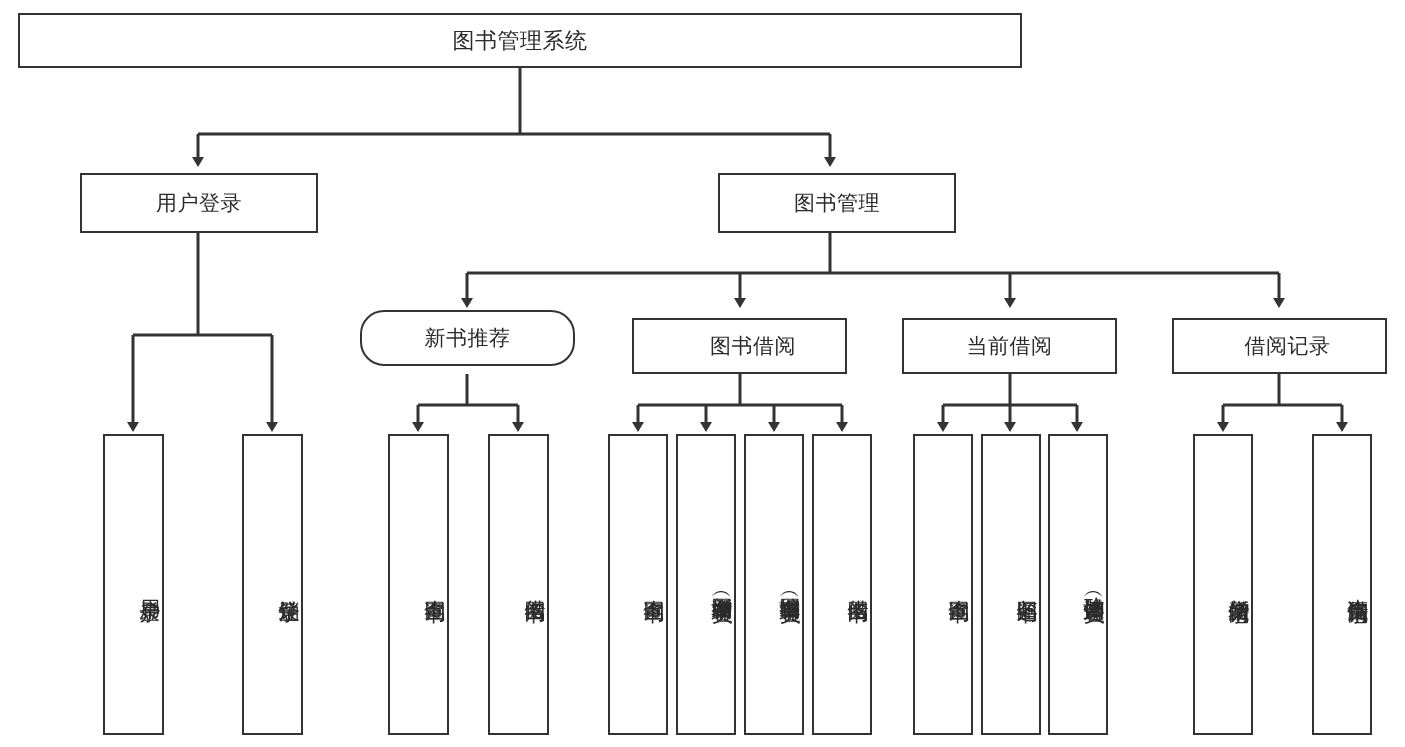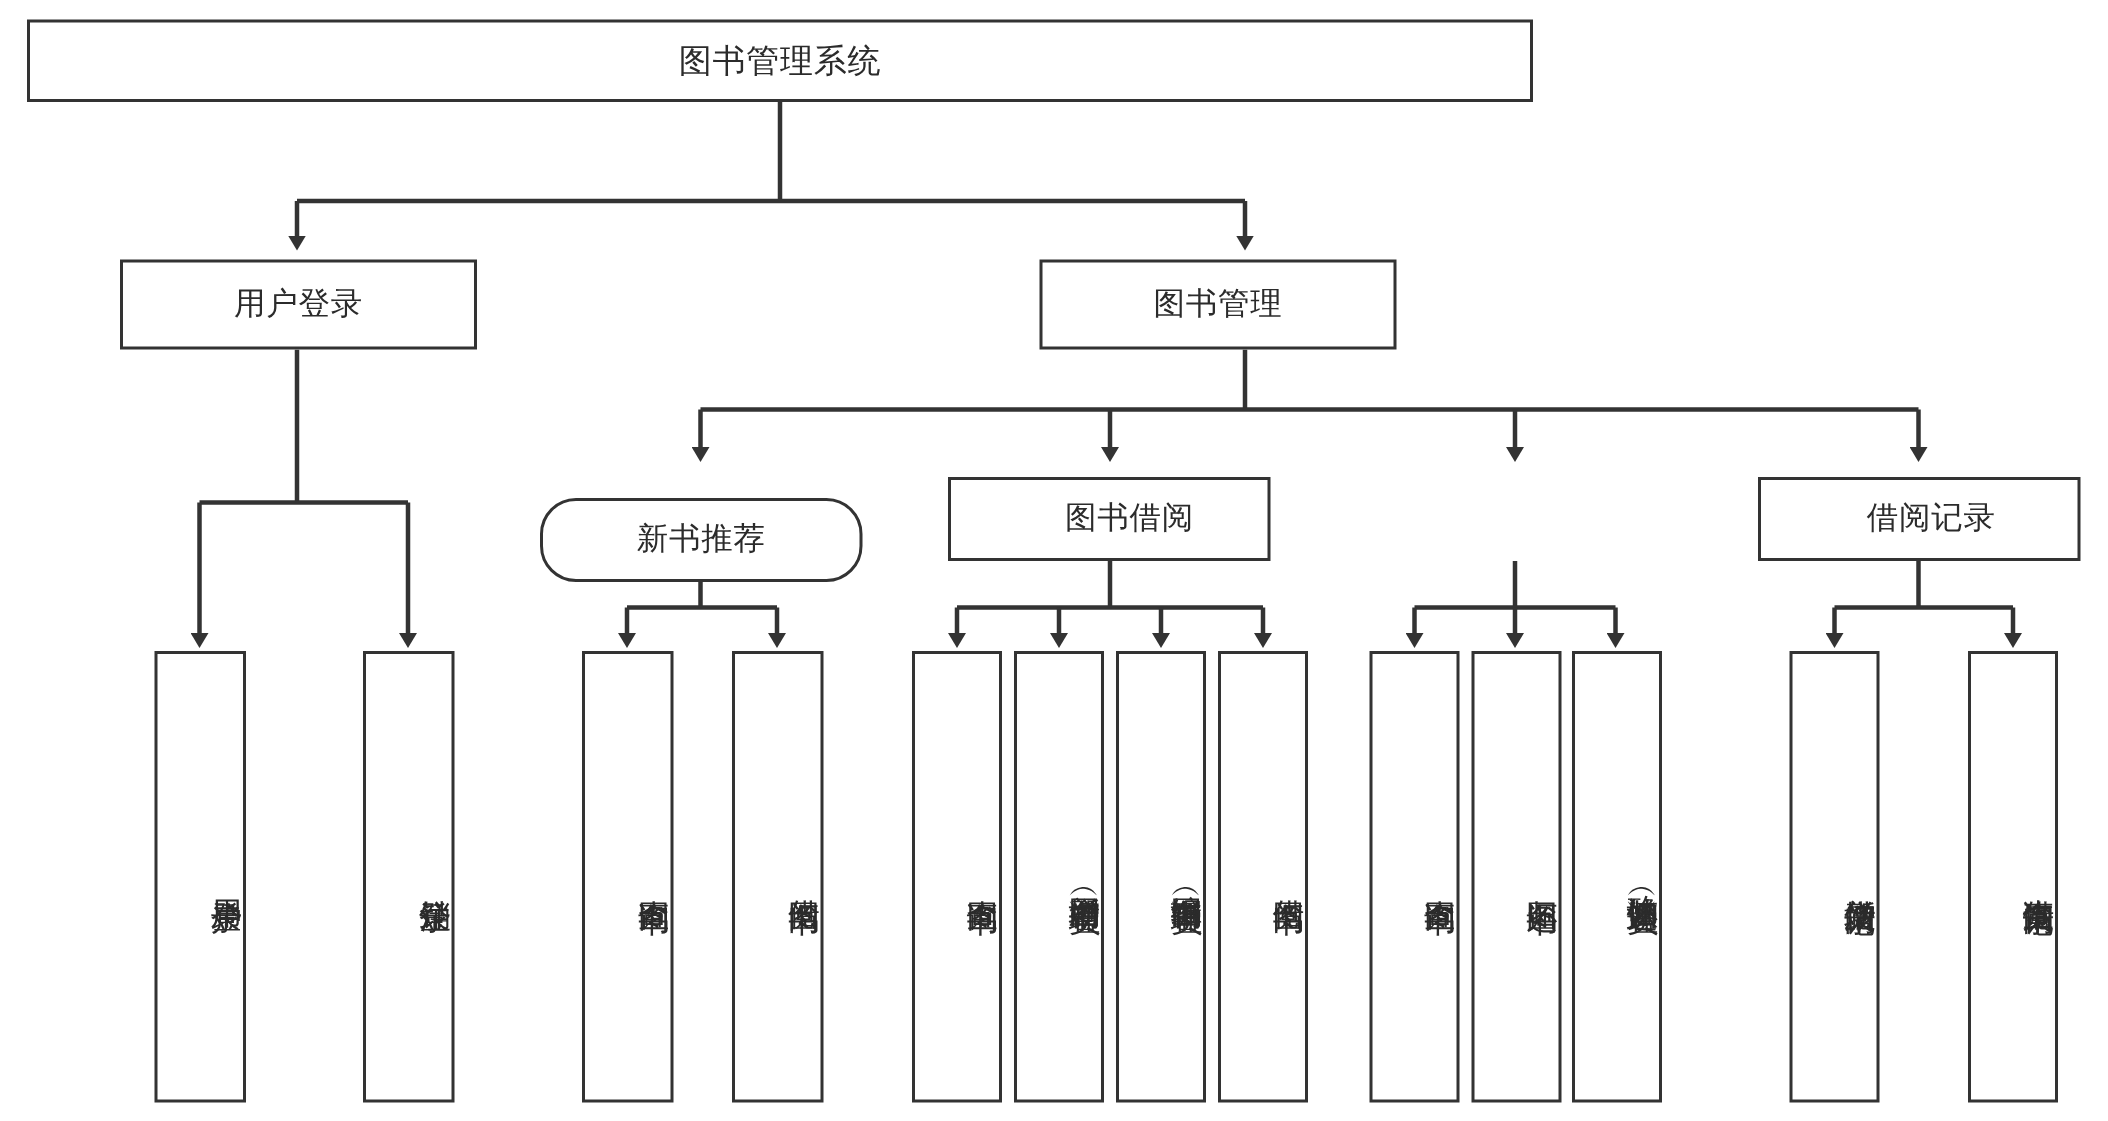--- a/index.html
+++ b/index.html
@@ -112,24 +112,25 @@
 
     <path d="M1279,374 L1279,405" stroke="#333333" stroke-width="3" fill="none"></path>
     <path d="M1223,405 L1342,405" stroke="#333333" stroke-width="3" fill="none"></path>
     <path d="M1223,405 L1223,423" stroke="#333333" stroke-width="3" fill="none" marker-end="url(#arrow)"></path>
     <path d="M1342,405 L1342,423" stroke="#333333" stroke-width="3" fill="none" marker-end="url(#arrow)"></path>
   </svg>
 
   <div class="node node-h node-title" style="left:18px; top:13px; width:1004px; height:55px;">图书管理系统</div>
 
   <div class="node node-h" style="left:80px; top:173px; width:238px; height:60px;">用户登录</div>
-  <div class="node node-h" style="left:693px; top:173px; width:238px; height:60px;">图书管理</div>
+  <div class="node node-h" style="left:718px; top:173px; width:238px; height:60px;">图书管理</div>
 
-  <div class="node node-h" style="left:360px; top:332px; width:215px; height:56px;border-radius:24px;">新书推荐</div>
+  <div class="node node-h" style="left:360px; top:310px; width:215px; height:56px;border-radius:24px;">新书推荐</div>
   <div class="node node-h" style="left:632px; top:318px; width:215px; height:56px;padding-left:27px;">图书借阅</div>
+  <div class="node node-h" style="left:902px; top:318px; width:215px; height:56px;">当前借阅</div>
   <div class="node node-h" style="left:1172px; top:318px; width:215px; height:56px;padding-left:16px;">借阅记录</div>
 
   <div class="node node-v" style="left:103px; top:434px; width:61px; height:301px;">用户登录</div>
   <div class="node node-v" style="left:242px; top:434px; width:61px; height:301px;">注销登录</div>
 
   <div class="node node-v" style="left:388px; top:434px; width:61px; height:301px;">查询图书</div>
   <div class="node node-v" style="left:488px; top:434px; width:61px; height:301px;">借阅图书</div>
 
   <div class="node node-v" style="left:608px; top:434px; width:60px; height:301px;">查询图书</div>
   <div class="node node-v" style="left:676px; top:434px; width:60px; height:301px;">新增图书（管理员）</div>

